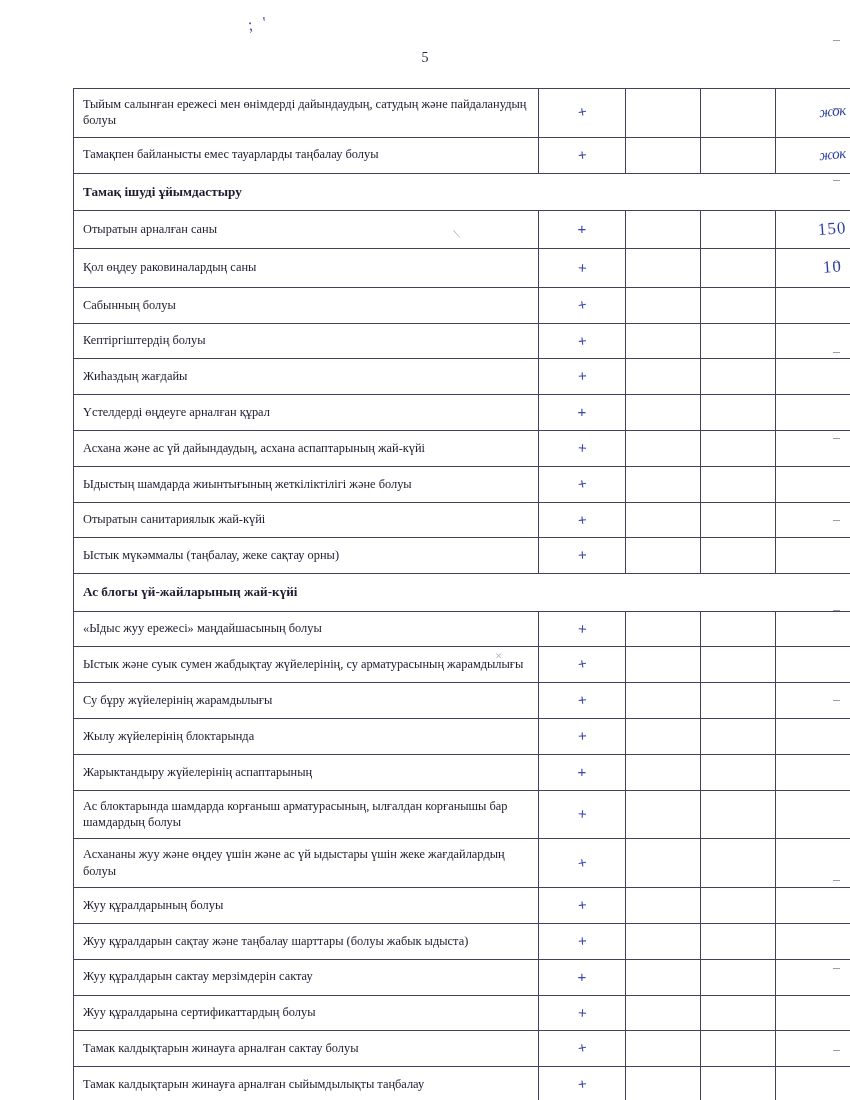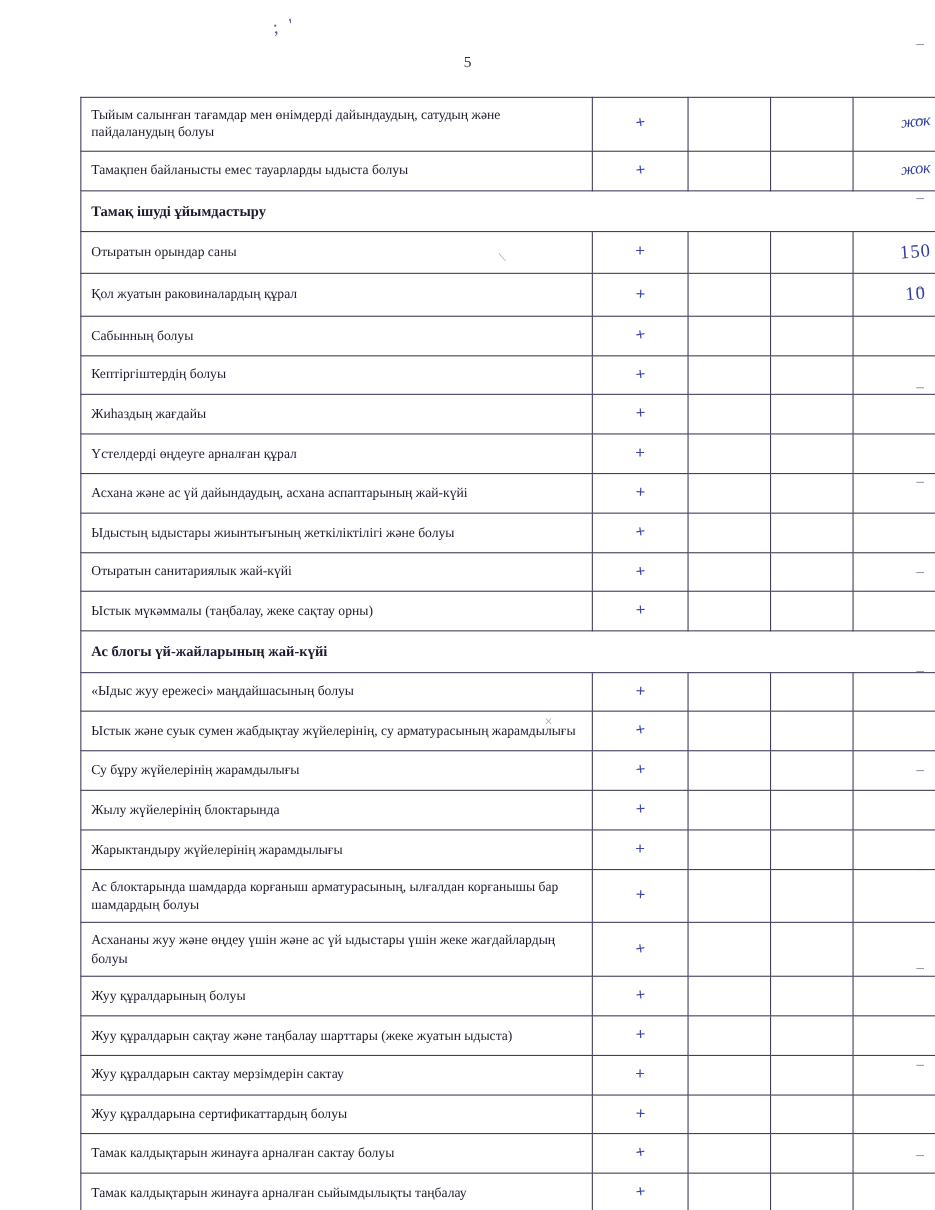--- a/index.html
+++ b/index.html
@@ -151,45 +151,45 @@
     <span style="top:1050px"></span>
   </div>
 
   <div class="top-scribble">; '</div>
 
   <div class="page-number">5</div>
 
   <table class="doc-table">
     <tbody>
         <tr>
-          <td class="c-label">Тыйым салынған тағамдар мен өнімдерді дайындаудың, сатудың және пайдаланудың болуы</td>
+          <td class="c-label">Тыйым салынған ережесі мен өнімдерді дайындаудың, сатудың және пайдаланудың болуы</td>
           <td class="c-mark"><span class="pen-plus" style="transform: rotate(-9deg);">+</span></td>
           <td class="c-col3"></td>
           <td class="c-col4"></td>
           <td class="c-note"><span class="pen-word">жок</span></td>
         </tr>
         <tr>
-          <td class="c-label">Тамақпен байланысты емес тауарларды ыдыста болуы</td>
+          <td class="c-label">Тамақпен байланысты емес тауарларды таңбалау болуы</td>
           <td class="c-mark"><span class="pen-plus" style="transform: rotate(-6deg);">+</span></td>
           <td class="c-col3"></td>
           <td class="c-col4"></td>
           <td class="c-note"><span class="pen-word">жок</span></td>
         </tr>
         <tr class="section">
           <td class="c-label" colspan="5">Тамақ ішуді ұйымдастыру</td>
         </tr>
         <tr>
-          <td class="c-label">Отыратын орындар саны</td>
+          <td class="c-label">Отыратын арналған саны</td>
           <td class="c-mark"><span class="pen-plus" style="transform: rotate(0deg);">+</span></td>
           <td class="c-col3"></td>
           <td class="c-col4"></td>
           <td class="c-note"><span class="pen-num">150</span></td>
         </tr>
         <tr>
-          <td class="c-label">Қол жуатын раковиналардың құрал</td>
+          <td class="c-label">Қол өңдеу раковиналардың саны</td>
           <td class="c-mark"><span class="pen-plus" style="transform: rotate(3deg);">+</span></td>
           <td class="c-col3"></td>
           <td class="c-col4"></td>
           <td class="c-note"><span class="pen-num">10</span></td>
         </tr>
         <tr>
           <td class="c-label">Сабынның болуы</td>
           <td class="c-mark"><span class="pen-plus" style="transform: rotate(-9deg);">+</span></td>
           <td class="c-col3"></td>
           <td class="c-col4"></td>
@@ -217,21 +217,21 @@
           <td class="c-note"></td>
         </tr>
         <tr>
           <td class="c-label">Асхана және ас үй дайындаудың, асхана аспаптарының жай-күйі</td>
           <td class="c-mark"><span class="pen-plus" style="transform: rotate(3deg);">+</span></td>
           <td class="c-col3"></td>
           <td class="c-col4"></td>
           <td class="c-note"></td>
         </tr>
         <tr>
-          <td class="c-label">Ыдыстың ыдыстары жиынтығының жеткіліктілігі және болуы</td>
+          <td class="c-label">Ыдыстың шамдарда жиынтығының жеткіліктілігі және болуы</td>
           <td class="c-mark"><span class="pen-plus" style="transform: rotate(-9deg);">+</span></td>
           <td class="c-col3"></td>
           <td class="c-col4"></td>
           <td class="c-note"></td>
         </tr>
         <tr>
           <td class="c-label">Отыратын санитариялык жай-күйі</td>
           <td class="c-mark"><span class="pen-plus" style="transform: rotate(-6deg);">+</span></td>
           <td class="c-col3"></td>
           <td class="c-col4"></td>
@@ -269,21 +269,21 @@
           <td class="c-note"></td>
         </tr>
         <tr>
           <td class="c-label">Жылу жүйелерінің блоктарында</td>
           <td class="c-mark"><span class="pen-plus" style="transform: rotate(-3deg);">+</span></td>
           <td class="c-col3"></td>
           <td class="c-col4"></td>
           <td class="c-note"></td>
         </tr>
         <tr>
-          <td class="c-label">Жарыктандыру жүйелерінің жарамдылығы</td>
+          <td class="c-label">Жарыктандыру жүйелерінің аспаптарының</td>
           <td class="c-mark"><span class="pen-plus" style="transform: rotate(0deg);">+</span></td>
           <td class="c-col3"></td>
           <td class="c-col4"></td>
           <td class="c-note"></td>
         </tr>
         <tr>
           <td class="c-label">Ас блоктарында шамдарда корғаныш арматурасының, ылғалдан корғанышы бар шамдардың болуы</td>
           <td class="c-mark"><span class="pen-plus" style="transform: rotate(3deg);">+</span></td>
           <td class="c-col3"></td>
           <td class="c-col4"></td>
@@ -297,21 +297,21 @@
           <td class="c-note"></td>
         </tr>
         <tr>
           <td class="c-label">Жуу құралдарының болуы</td>
           <td class="c-mark"><span class="pen-plus" style="transform: rotate(-6deg);">+</span></td>
           <td class="c-col3"></td>
           <td class="c-col4"></td>
           <td class="c-note"></td>
         </tr>
         <tr>
-          <td class="c-label">Жуу құралдарын сақтау және таңбалау шарттары (жеке жуатын ыдыста)</td>
+          <td class="c-label">Жуу құралдарын сақтау және таңбалау шарттары (болуы жабык ыдыста)</td>
           <td class="c-mark"><span class="pen-plus" style="transform: rotate(-3deg);">+</span></td>
           <td class="c-col3"></td>
           <td class="c-col4"></td>
           <td class="c-note"></td>
         </tr>
         <tr>
           <td class="c-label">Жуу құралдарын сактау мерзімдерін сактау</td>
           <td class="c-mark"><span class="pen-plus" style="transform: rotate(0deg);">+</span></td>
           <td class="c-col3"></td>
           <td class="c-col4"></td>

